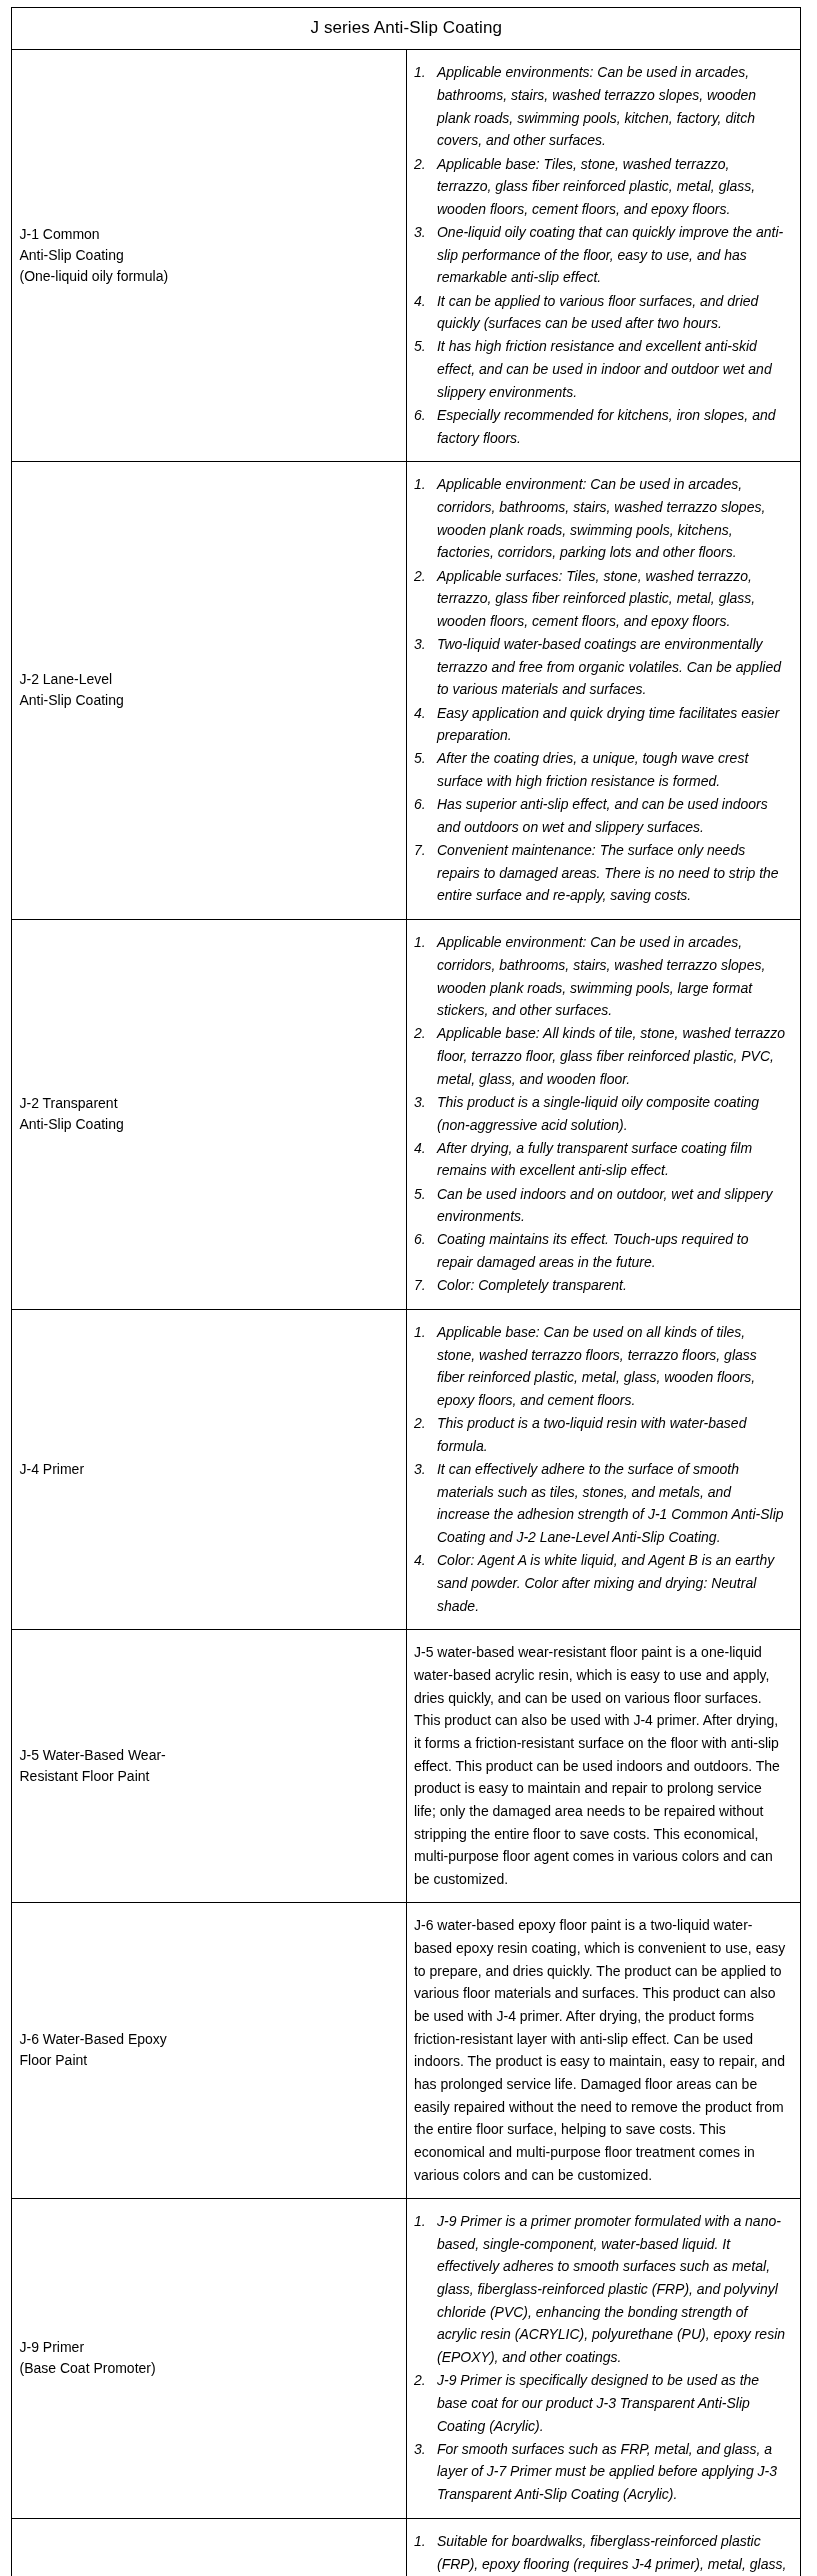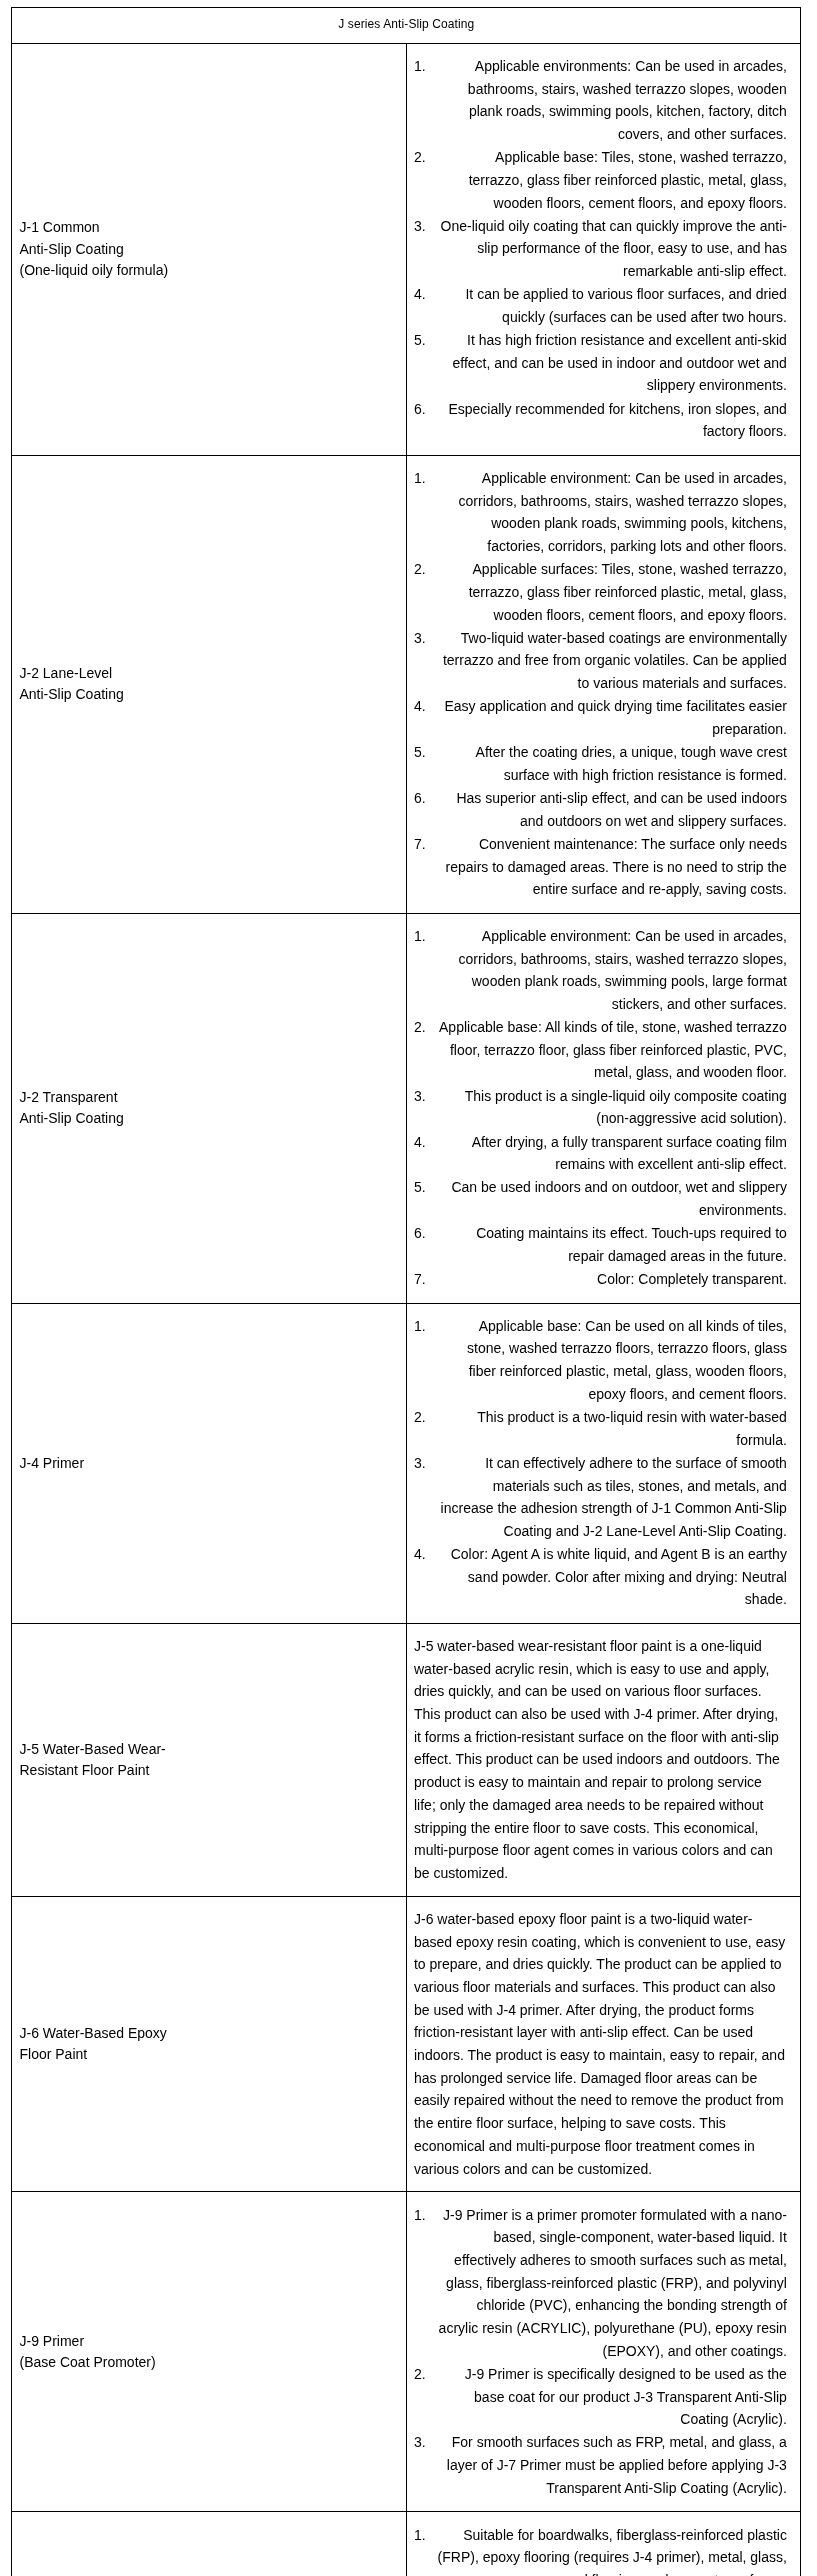--- a/index.html
+++ b/index.html
@@ -25,21 +25,21 @@
     table-layout: fixed;
     border: 1.5px solid #000;
   }
   table.spec-table td {
     border: 1.5px solid #000;
     vertical-align: middle;
     padding: 0;
   }
   .title-cell {
     text-align: center;
-    font-size: 12px;
+    font-size: 17px;
     padding: 9.3px 5.2px 10.3px 5.2px !important;
     line-height: 1.25;
     letter-spacing: 0.1px;
   }
   .name-cell {
     width: 197px;
     text-align: left;
     font-size: 14px;
     line-height: 1.52;
     padding: 5.2px 7.2px !important;
@@ -55,21 +55,22 @@
     margin: 0;
     padding: 0;
     list-style: none;
     counter-reset: featnum;
   }
   ol.feature-list > li {
     counter-increment: featnum;
     position: relative;
     padding-left: 23px;
     margin: 0 0 0.5px 0;
-    text-align: right;
+    text-align: left;
+    font-style: italic;
   }
   ol.feature-list > li::before {
     content: counter(featnum) ".";
     position: absolute;
     left: 0;
     top: 0;
     width: 20.6px;
     text-align: left;
   }
   p.para {

